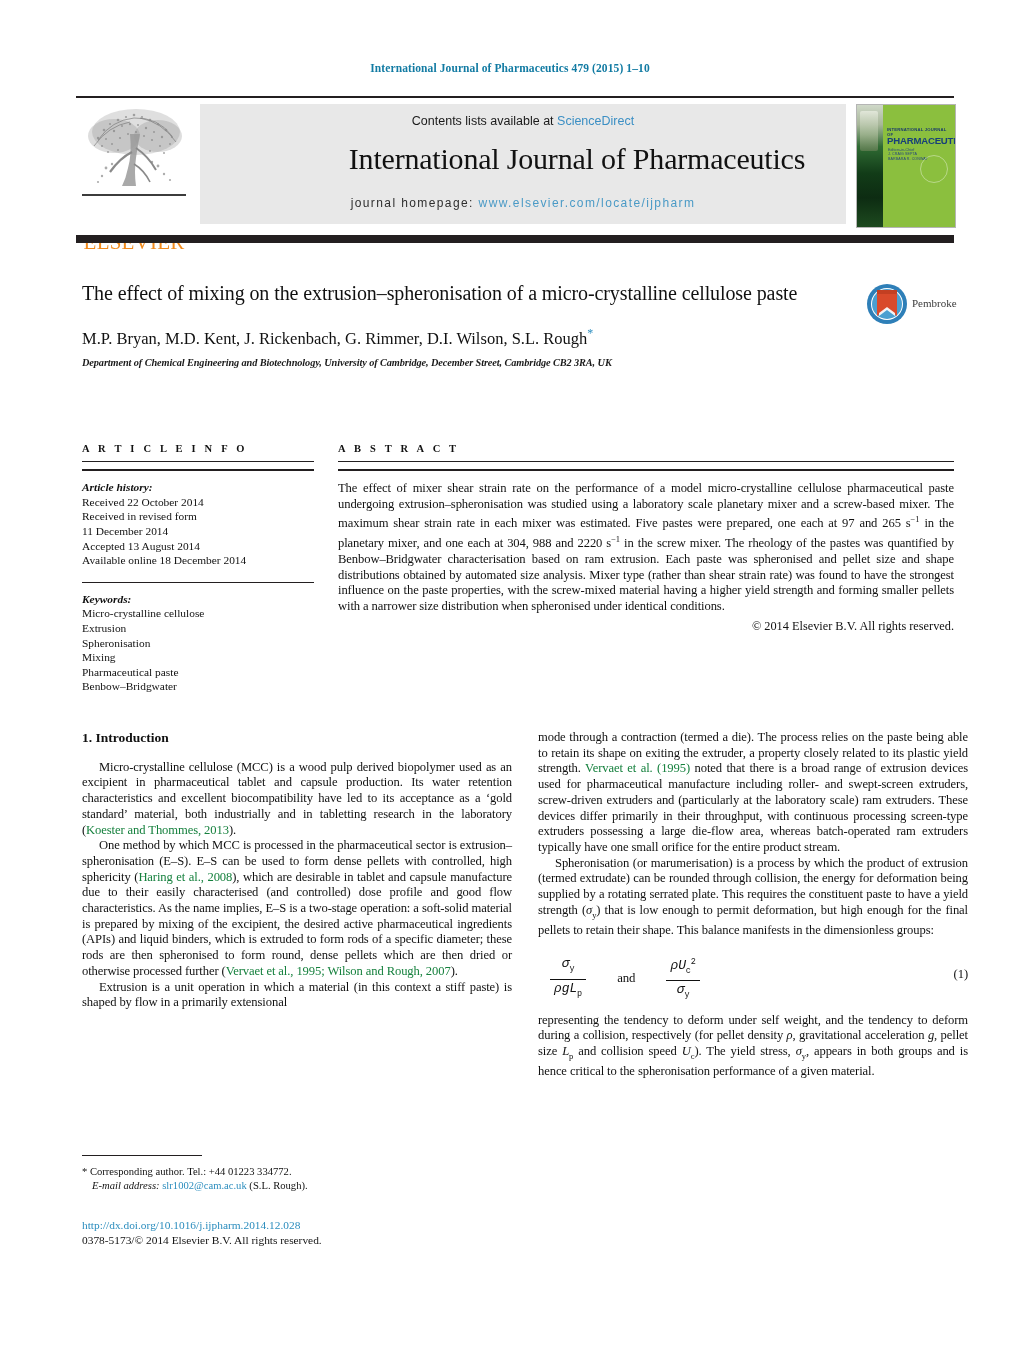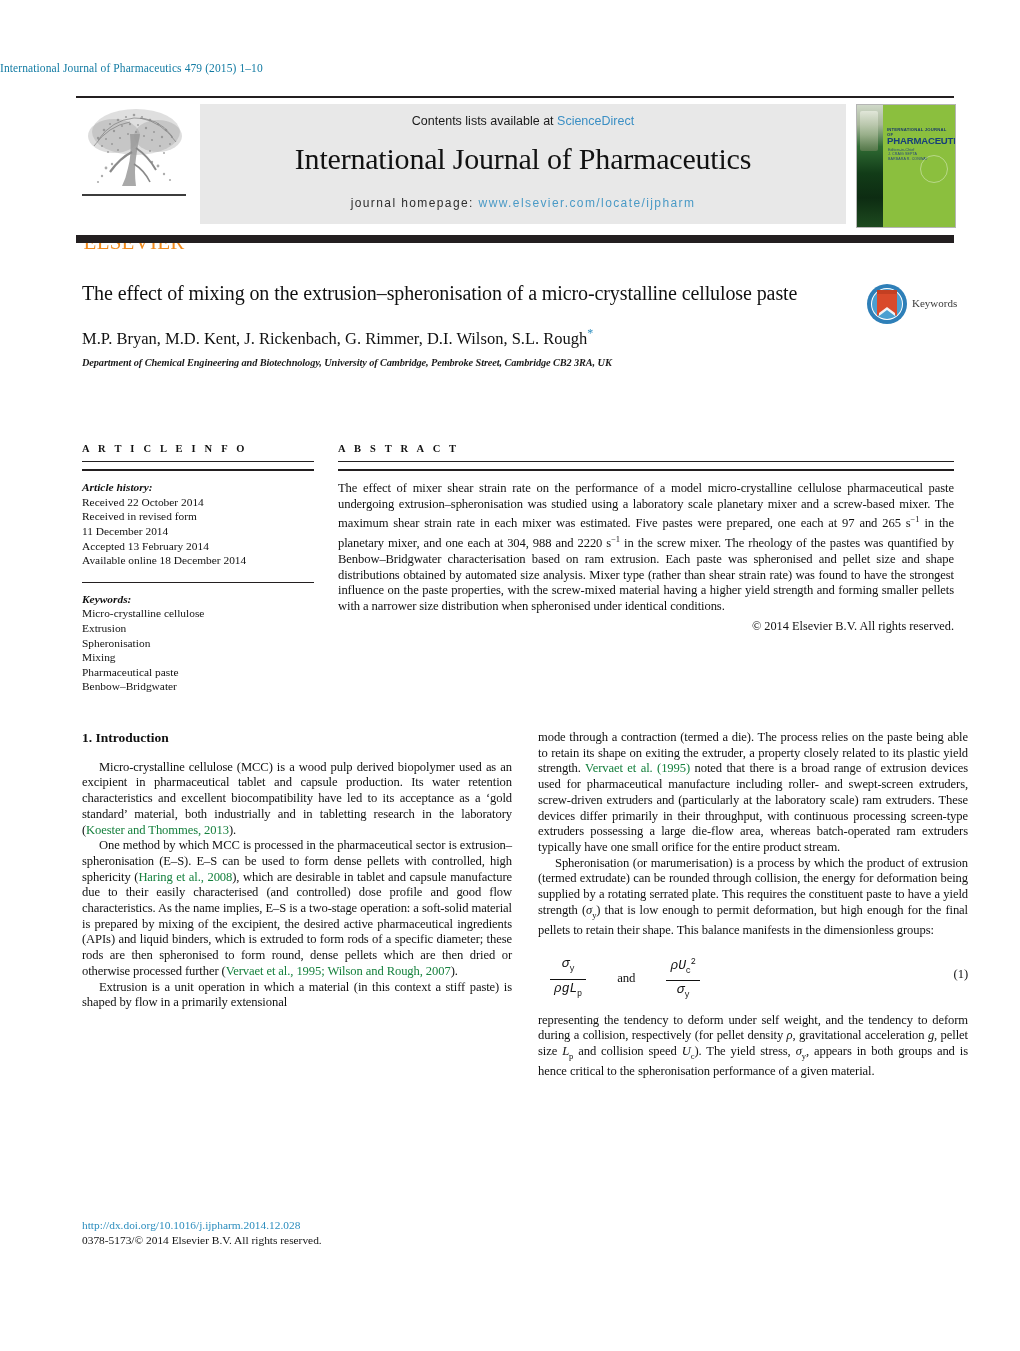--- a/index.html
+++ b/index.html
@@ -20,22 +20,23 @@
     left: 0; top: 0;
     width: 1020px;
     height: 1351px;
   }
 
   
   .running-head {
     position: absolute;
     left: 0; top: 62px;
     width: 1020px;
-    font-family: "Liberation Serif", serif;
-    font-weight: normal;
+    text-align: center;
+    font-family: "Liberation Serif", serif;
+    font-weight: bold;
     font-size: 11.5px;
     color: #127ba3;
     letter-spacing: 0.1px;
   }
 
   
   .masthead {
     position: absolute;
     left: 76px; top: 96px;
     width: 878px;
@@ -104,21 +105,21 @@
     font-family: "Liberation Sans", sans-serif;
     font-size: 12.5px;
     color: #1a1a1a;
   }
   .contents-line .sd-link {
     color: #3b8fc4;
   }
   .journal-title {
     position: absolute;
     left: 0; top: 38px;
-    width: 646px;
+    width: 754px;
     text-align: center;
     font-family: "Liberation Serif", serif;
     font-size: 30px;
     color: #111111;
     letter-spacing: -0.2px;
   }
   .homepage-line {
     position: absolute;
     left: 0; top: 92px;
     width: 646px;
@@ -520,47 +521,47 @@
         <div class="cover-disc"></div>
       </div>
 
     </div>
   </div>
   <div class="masthead-rule-bottom"></div>
 
   <div class="title-area">
     <h1 class="paper-title">The effect of mixing on the extrusion–spheronisation of a micro-crystalline cellulose paste</h1>
     <div class="authors"><span>M.P. Bryan, M.D. Kent, J. Rickenbach, G. Rimmer, D.I. Wilson, S.L. Rough</span><span class="corr-star">*</span></div>
-    <div class="affiliation">Department of Chemical Engineering and Biotechnology, University of Cambridge, Pembroke Street, Cambridge CB2 3RA, UK</div>
+    <div class="affiliation">Department of Chemical Engineering and Biotechnology, University of Cambridge, December Street, Cambridge CB2 3RA, UK</div>
   </div>
 
   <div class="crossmark">
     <svg class="crossmark-badge" viewBox="0 0 42 42">
       <circle cx="21" cy="21" r="20" fill="#2e7fb8"></circle>
       <circle cx="21" cy="21" r="16" fill="#ffffff"></circle>
       <circle cx="21" cy="21" r="15" fill="#4a9fd0"></circle>
       <path d="M11 7 H31 V33 L21 25 L11 33 Z" fill="#d94a2b"></path>
       <path d="M11 7 H31 V11 H11 Z" fill="#c33f22"></path>
       <path d="M13 30 L21 24 L29 30 L29 33 L21 27 L13 33 Z" fill="#ffffff" opacity="0.9"></path>
     </svg>
-    <div class="crossmark-label">Keywords</div>
+    <div class="crossmark-label">Pembroke</div>
   </div>
 
   <div class="infoabs">
 
     <div class="col-info">
       <div class="sec-head">A R T I C L E   I N F O</div>
       <div class="rule-thin"></div>
       <div class="rule-thick"></div>
       <div class="info-block">
         <div class="it">Article history:</div>
         <div>Received 22 October 2014</div>
         <div>Received in revised form</div>
         <div>11 December 2014</div>
-        <div>Accepted 13 February 2014</div>
+        <div>Accepted 13 August 2014</div>
         <div>Available online 18 December 2014</div>
       </div>
       <div class="info-rule2"></div>
       <div class="info-block">
         <div class="it">Keywords:</div>
         <div>Micro-crystalline cellulose</div>
         <div>Extrusion</div>
         <div>Spheronisation</div>
         <div>Mixing</div>
         <div>Pharmaceutical paste</div>
@@ -604,19 +605,26 @@
         <span class="den"><span class="it">σ</span><sub>y</sub></span>
       </span>
       <span class="eq-num">(1)</span>
     </div>
 
     <div>
         <p style="text-indent: 0px;">representing the tendency to deform under self weight, and the tendency to deform during a collision, respectively (for pellet density <span class="it">ρ</span>, gravitational acceleration <span class="it">g</span>, pellet size <span class="it">L</span><sub>p</sub> and collision speed <span class="it">U</span><sub>c</sub>). The yield stress, <span class="it">σ</span><sub>y</sub>, appears in both groups and is hence critical to the spheronisation performance of a given material.</p>
       </div>
   </div>
 
+  <div class="footnote">
+    <div class="footnote-rule"></div>
+    <div class="footnote-text">
+      <div><span>*</span><span> Corresponding author. Tel.: +44 01223 334772.</span></div>
+      <div style="padding-left:10px"><span class="it">E-mail address:</span> <span class="email">slr1002@cam.ac.uk</span><span> (S.L. Rough).</span></div>
+    </div>
+  </div>
 
   <div class="doi-block">
     <span class="doi-link">http://dx.doi.org/10.1016/j.ijpharm.2014.12.028</span>
     <span class="issn">0378-5173/© 2014 Elsevier B.V. All rights reserved.</span>
   </div>
 
 </div>
 
 </body></html>

